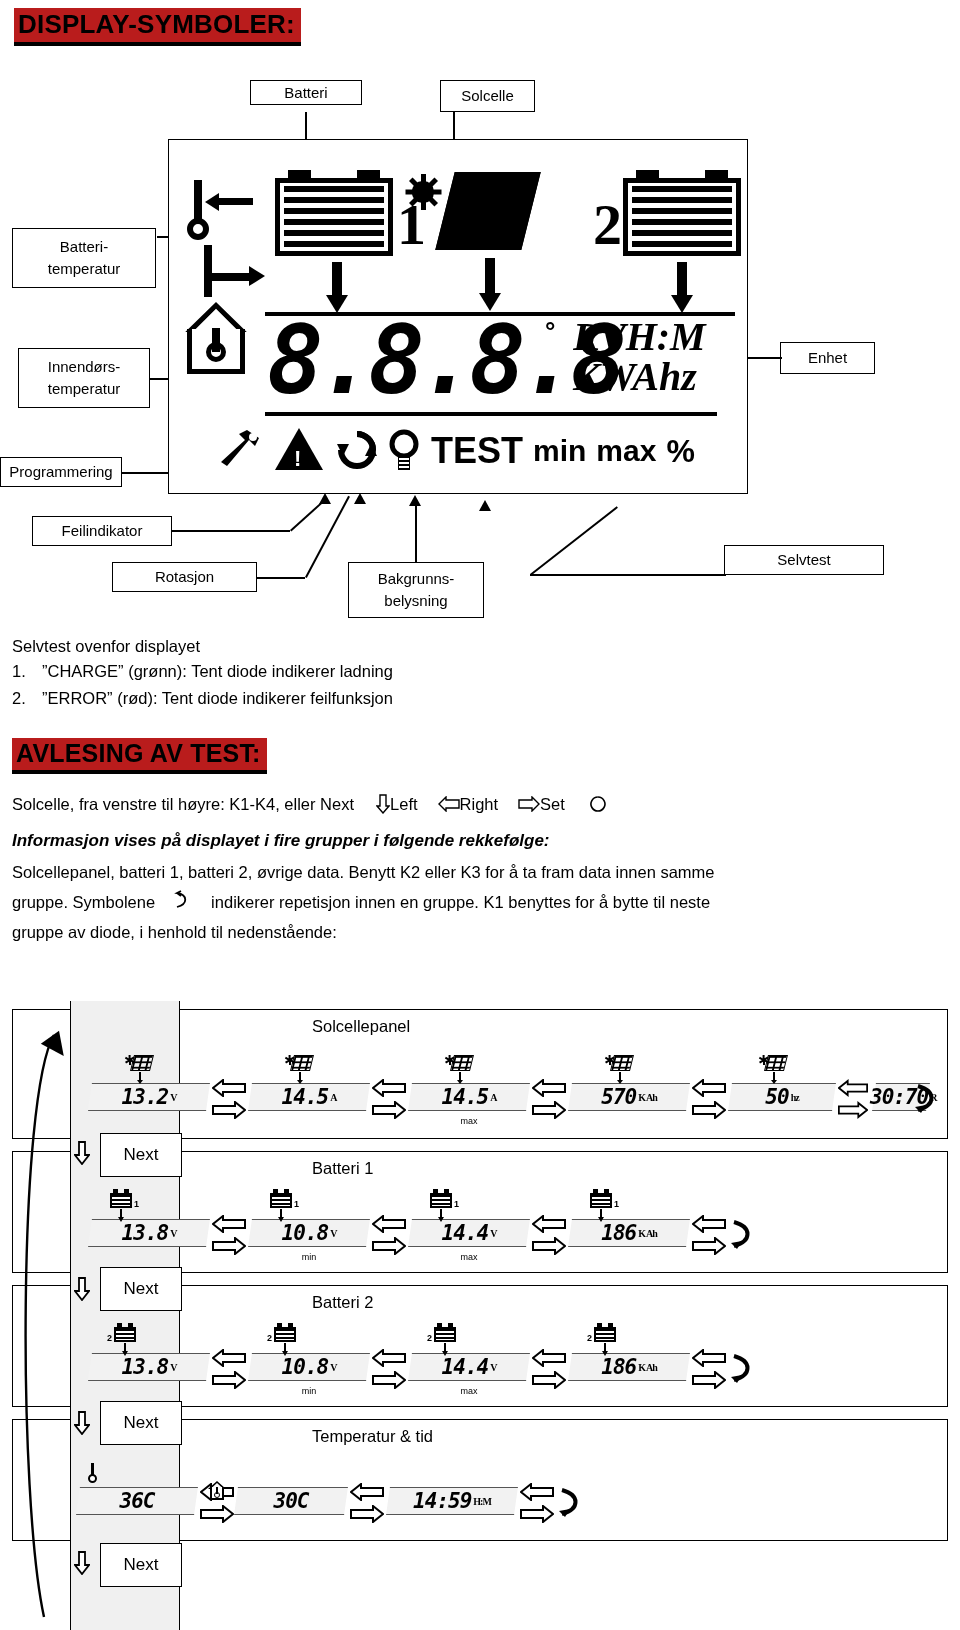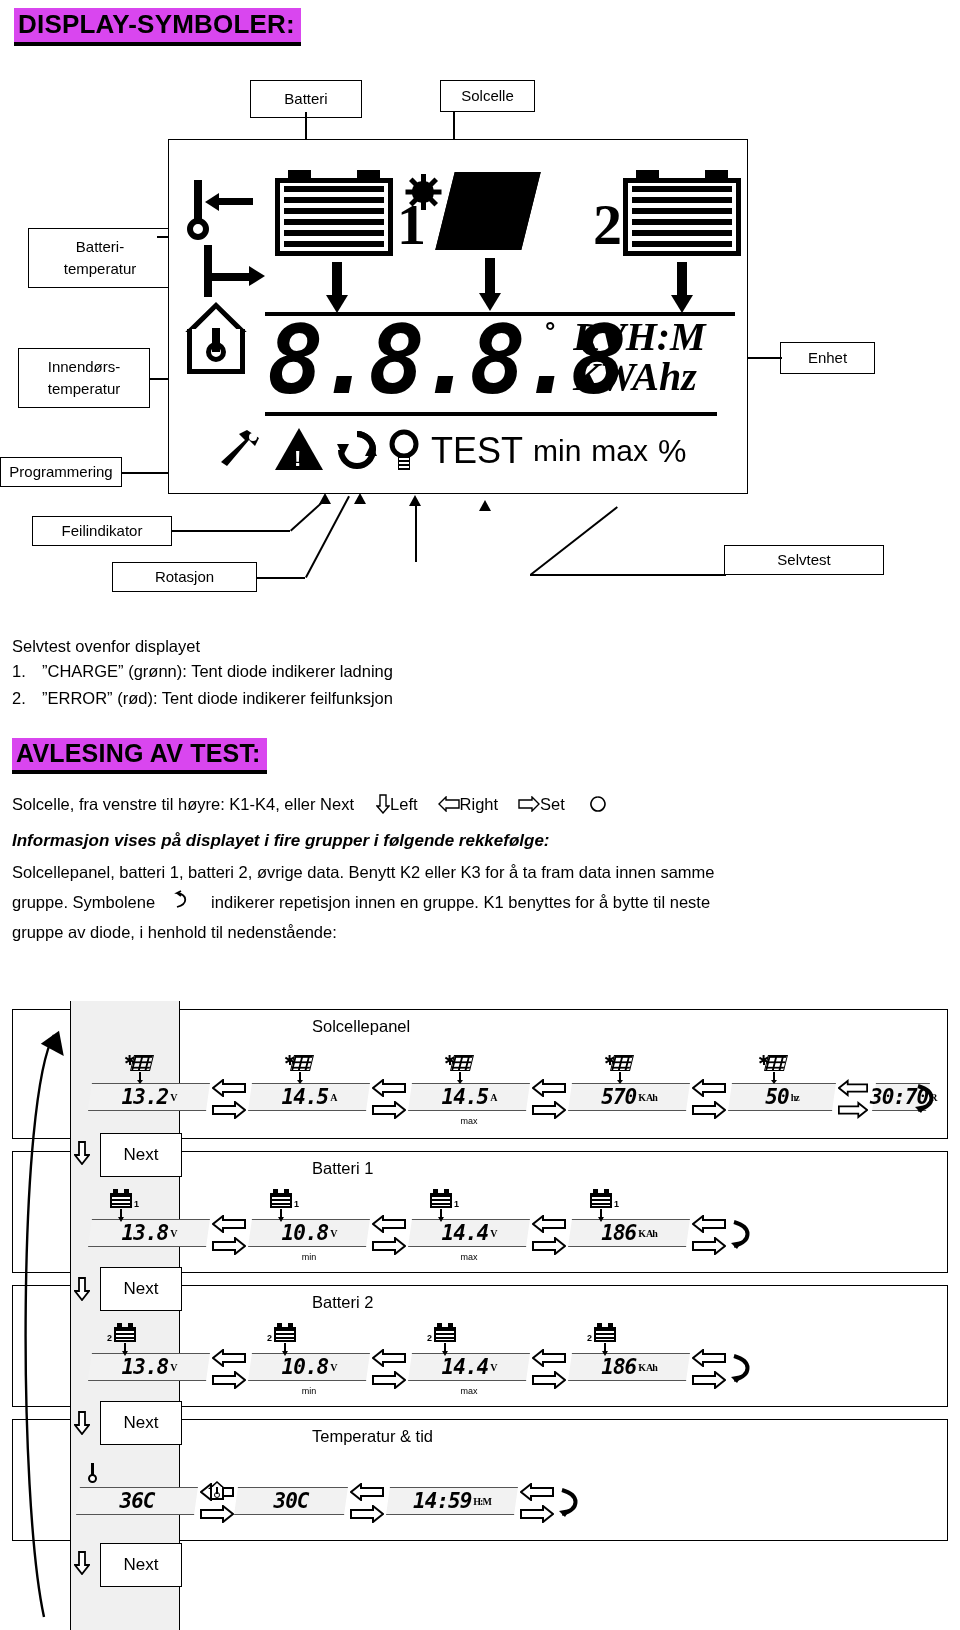--- a/index.html
+++ b/index.html
@@ -7,21 +7,21 @@
   body {
     width:960px; height:1630px; background:#fff;
     font-family:"Liberation Sans", sans-serif; color:#000;
     position:relative; overflow:hidden;
   }
   .page { position:relative; width:960px; height:1630px; }
 
   
   .h1 {
     position:absolute; font-weight:bold; font-size:26px; letter-spacing:.2px;
-    background:#d946ef; border-bottom:4px solid #000; padding:1px 6px 2px 4px;
+    background:#b91c1c; border-bottom:4px solid #000; padding:1px 6px 2px 4px;
     white-space:nowrap;
   }
 
   
   .lbl {
     position:absolute; border:1.6px solid #000; background:#fff;
     display:flex; align-items:center; justify-content:center;
     font-size:15px; line-height:1.45; text-align:center; padding:2px 4px;
   }
   .lbl.two { flex-direction:column; }
@@ -63,21 +63,21 @@
     transform:skewX(-14deg);
   }
   .sun { position:absolute; }
   .sun .core { position:absolute; inset:26%; border-radius:50%; background:#000; }
   .sun .ray { position:absolute; left:50%; top:50%; width:5px; height:42%;
     background:#000; transform-origin:50% 0; margin-left:-2.5px; }
 
   .unitblk { position:absolute; font-family:"Liberation Serif", serif; font-style:italic; font-weight:bold; }
 
   .botrow { position:absolute; display:flex; align-items:center; }
-  .botrow .txt { font-family:"Liberation Sans", sans-serif; font-weight:normal; }
+  .botrow .txt { font-family:"Liberation Sans", sans-serif; font-weight:bold; }
 
   .thermo { position:absolute; }
   .thermo .stem { position:absolute; left:50%; margin-left:-4px; top:0; width:8px; height:66%; background:#000; }
   .thermo .bulb { position:absolute; left:50%; margin-left:-11px; bottom:0; width:22px; height:22px;
      border:6px solid #000; border-radius:50%; background:#fff; }
 
   .house { position:absolute; }
   .house .roof { position:absolute; top:0; left:0; right:0; height:42%;
      background:#000; clip-path:polygon(50% 0,100% 100%,88% 100%,50% 22%,12% 100%,0 100%); }
   .house .walls { position:absolute; bottom:0; left:4%; right:4%; height:62%;
@@ -163,49 +163,53 @@
 
   .rotsym { position:absolute; }
 </style>
 </head>
 <body>
 
 <div class="page">
 
   <div class="h1" style="left:14px; top:8px;">DISPLAY-SYMBOLER:</div>
 
-  <div class="lbl" style="left:250px; top:80px; width:112px; height:38px;">Batteri</div>
+  <div class="lbl" style="left:250px; top:80px; width:112px; height:25px;">Batteri</div>
   <div class="lbl" style="left:440px; top:80px; width:95px; height:32px;">Solcelle</div>
 
   <div class="ln vl" style="left:305px; top:112px; height:62px;"></div>
   <div class="arrow ar-down" style="left:299px; top:172px;"></div>
 
   <div class="ln vl" style="left:453px; top:112px; height:52px;"></div>
   <div class="arrow ar-down" style="left:447px; top:162px;"></div>
 
   <div class="lbl" style="left:780px; top:342px; width:95px; height:32px;">Enhet</div>
   <div class="ln hl" style="left:724px; top:357px; width:58px;"></div>
   <div class="arrow ar-left" style="left:713px; top:351px;"></div>
 
   <div class="lbl" style="left:724px; top:545px; width:160px; height:30px;">Selvtest</div>
   <div class="ln hl" style="left:530px; top:574px; width:196px;"></div>
   <div class="diag" style="left:530px; top:574px; width:110px; transform:rotate(-38deg);"></div>
   <div class="arrow ar-up" style="left:479px; top:500px;"></div>
 
-  <div class="lbl two" style="left:28px; top:228px; width:144px; height:60px;">
+  <div class="lbl two" style="left:12px; top:228px; width:144px; height:60px;">
     <span>Batteri-</span>
     <span>temperatur</span>
   </div>
   <div class="lbl two" style="left:18px; top:348px; width:132px; height:60px;">
     <span>Innendørs-</span>
     <span>temperatur</span>
   </div>
   <div class="lbl" style="left:0px; top:457px; width:122px; height:30px;">Programmering</div>
   <div class="lbl" style="left:32px; top:516px; width:140px; height:30px;">Feilindikator</div>
   <div class="lbl" style="left:112px; top:562px; width:145px; height:30px;">Rotasjon</div>
+  <div class="lbl two" style="left:348px; top:562px; width:136px; height:56px;">
+    <span>Bakgrunns-</span>
+    <span>belysning</span>
+  </div>
 
   <div class="ln vl" style="left:168px; top:192px; height:302px;"></div>
   <div class="ln hl" style="left:157px; top:236px; width:12px;"></div>
   <div class="ln hl" style="left:150px; top:378px; width:100px;"></div>
   <div class="arrow ar-right" style="left:249px; top:372px;"></div>
   <div class="ln hl" style="left:122px; top:472px; width:104px;"></div>
   <div class="arrow ar-right" style="left:225px; top:466px;"></div>
 
   <div class="ln hl" style="left:172px; top:530px; width:118px;"></div>
   <div class="diag" style="left:290px; top:530px; width:48px; transform:rotate(-42deg);"></div>

